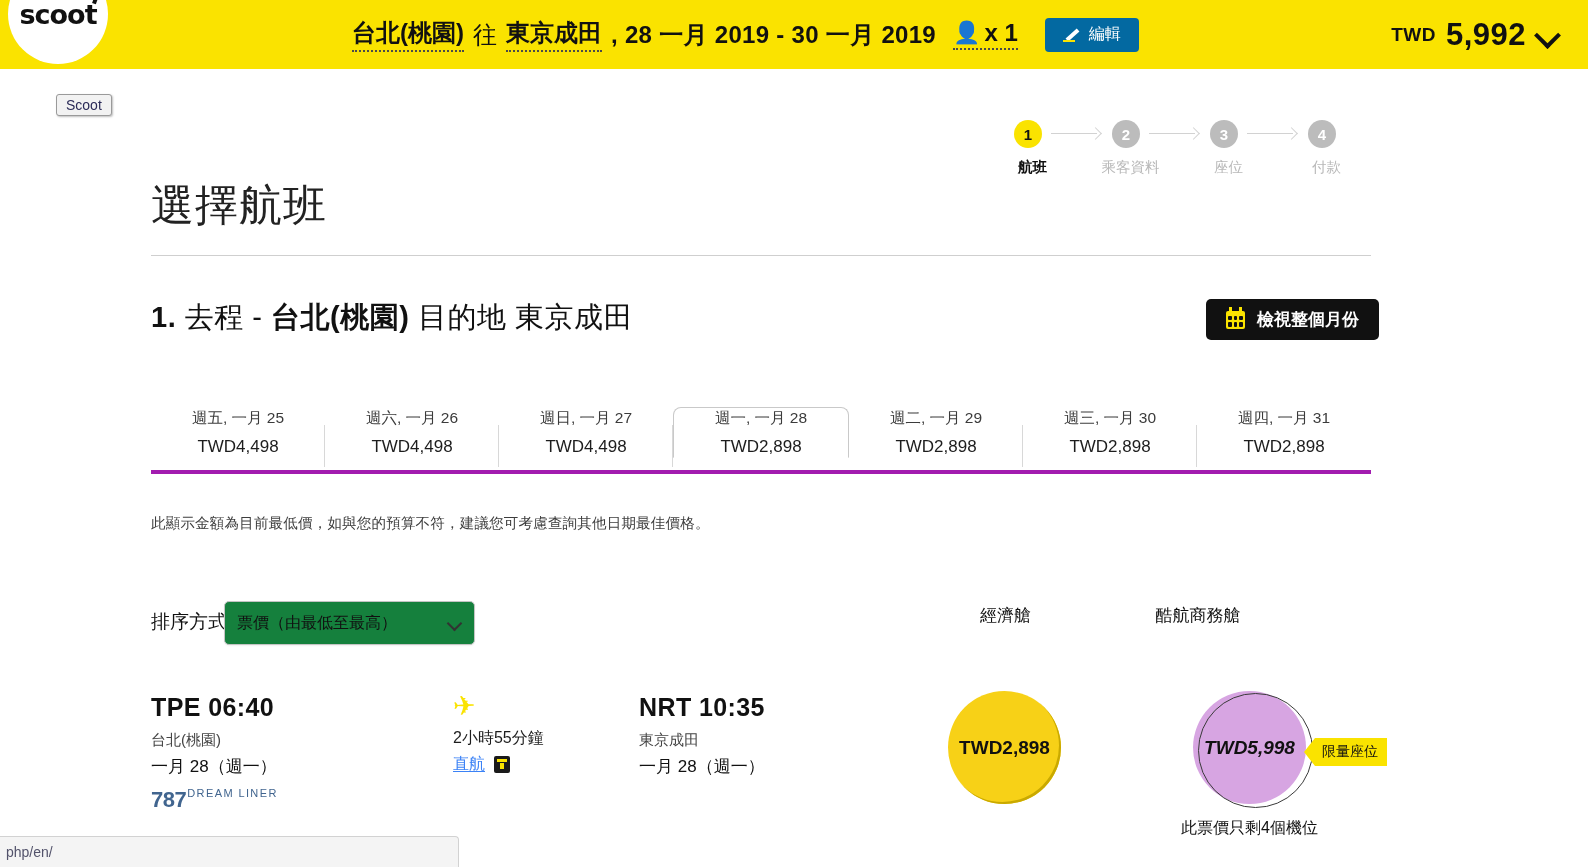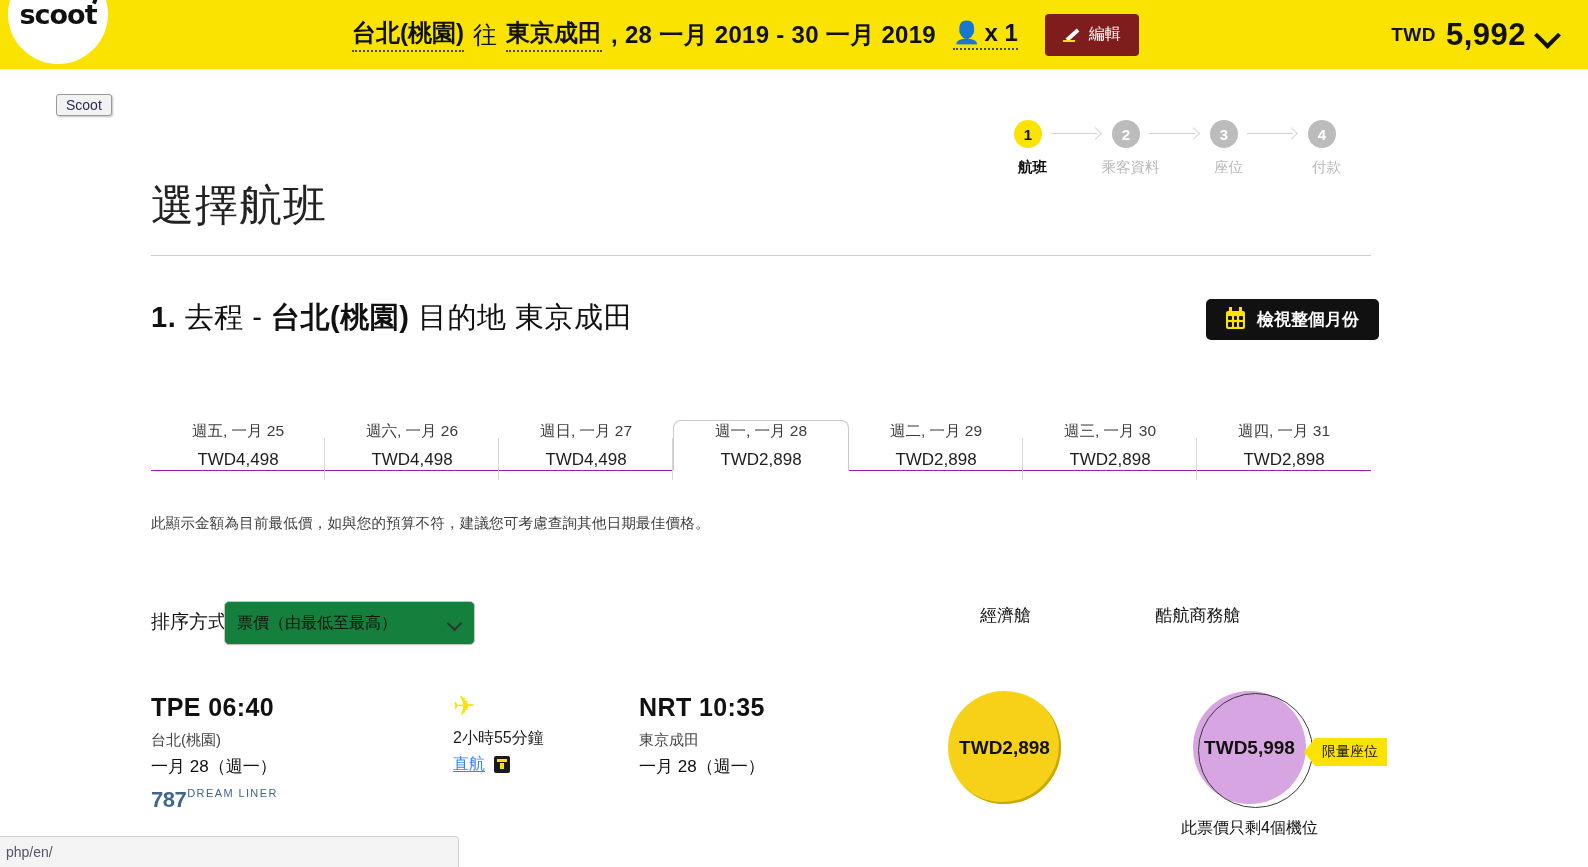--- a/index.html
+++ b/index.html
@@ -47,22 +47,22 @@
   .hdr-plain{font-weight:normal;}
   .hdr-dates{font-weight:bold;letter-spacing:0.3px;}
   .hdr-pax{
     display:flex;align-items:center;gap:4px;
     border-bottom:2px dotted #4a4a4a;padding-bottom:1px;
     margin-left:8px;font-weight:bold;
   }
   .pax-icon{font-size:22px;line-height:1;}
   .edit-btn{
     margin-left:18px;
-    background:#7f1d1d;color:#fff;border:none;border-radius:4px;
-    height:42px;padding:0 18px;
+    background:#0369a1;color:#fff;border:none;border-radius:4px;
+    height:34px;padding:0 18px;
     display:flex;align-items:center;gap:9px;
     font-size:16px;cursor:pointer;
     font-family:"Liberation Sans",sans-serif;
   }
   .pencil{
     display:inline-block;width:17px;height:17px;position:relative;
   }
   .pencil::before{
     content:"";position:absolute;left:2px;top:7px;
     width:15px;height:4px;background:#fff;
@@ -160,22 +160,22 @@
   .cal-grid{
     position:absolute;left:2px;top:5px;width:15px;height:11px;
     display:grid;grid-template-columns:repeat(3,1fr);grid-template-rows:repeat(2,1fr);
     gap:2px;
   }
   .cal-grid i{background:#111;border-radius:1px;}
 
   
   .date-strip{
     position:absolute;left:151px;top:394px;width:1220px;height:76px;
-    border-bottom:1px solid #a21caf;
-    display:flex;align-items:flex-end;
+    border-bottom:4px solid #a21caf;
+    display:flex;align-items:center;
   }
   .date-tab{
     flex:1;position:relative;
     display:flex;flex-direction:column;align-items:center;justify-content:center;
     cursor:pointer;background:transparent;
   }
   .date-tab .sep{
     position:absolute;right:0;top:17px;width:1px;height:42px;background:#d8d8d8;
   }
   .date-tab.selected{
@@ -250,21 +250,21 @@
   .seat-ico::before{
     content:"";position:absolute;left:3px;top:2.5px;width:10px;height:3px;background:#FAE300;
   }
   .seat-ico::after{
     content:"";position:absolute;left:6px;top:7px;width:4px;height:6px;background:#FAE300;
   }
 
   
   .fare{position:absolute;cursor:pointer;}
   .fare.eco{left:948px;top:691px;}
-  .fare.biz{left:1193px;top:691px;}
+  .fare.biz{left:1193px;top:691px;font-style:italic;}
   .circle{
     width:113px;height:113px;border-radius:50%;
     display:flex;align-items:center;justify-content:center;
     font-size:19px;font-weight:bold;color:#111;
   }
   .circle.gold{background:#F7D117;box-shadow:-2px -2px 0 0 #c9a900 inset;}
   .circle.purple{background:#D7A5E2;}
   .ring{
     position:absolute;left:5px;top:2px;
     width:113px;height:113px;border-radius:50%;

